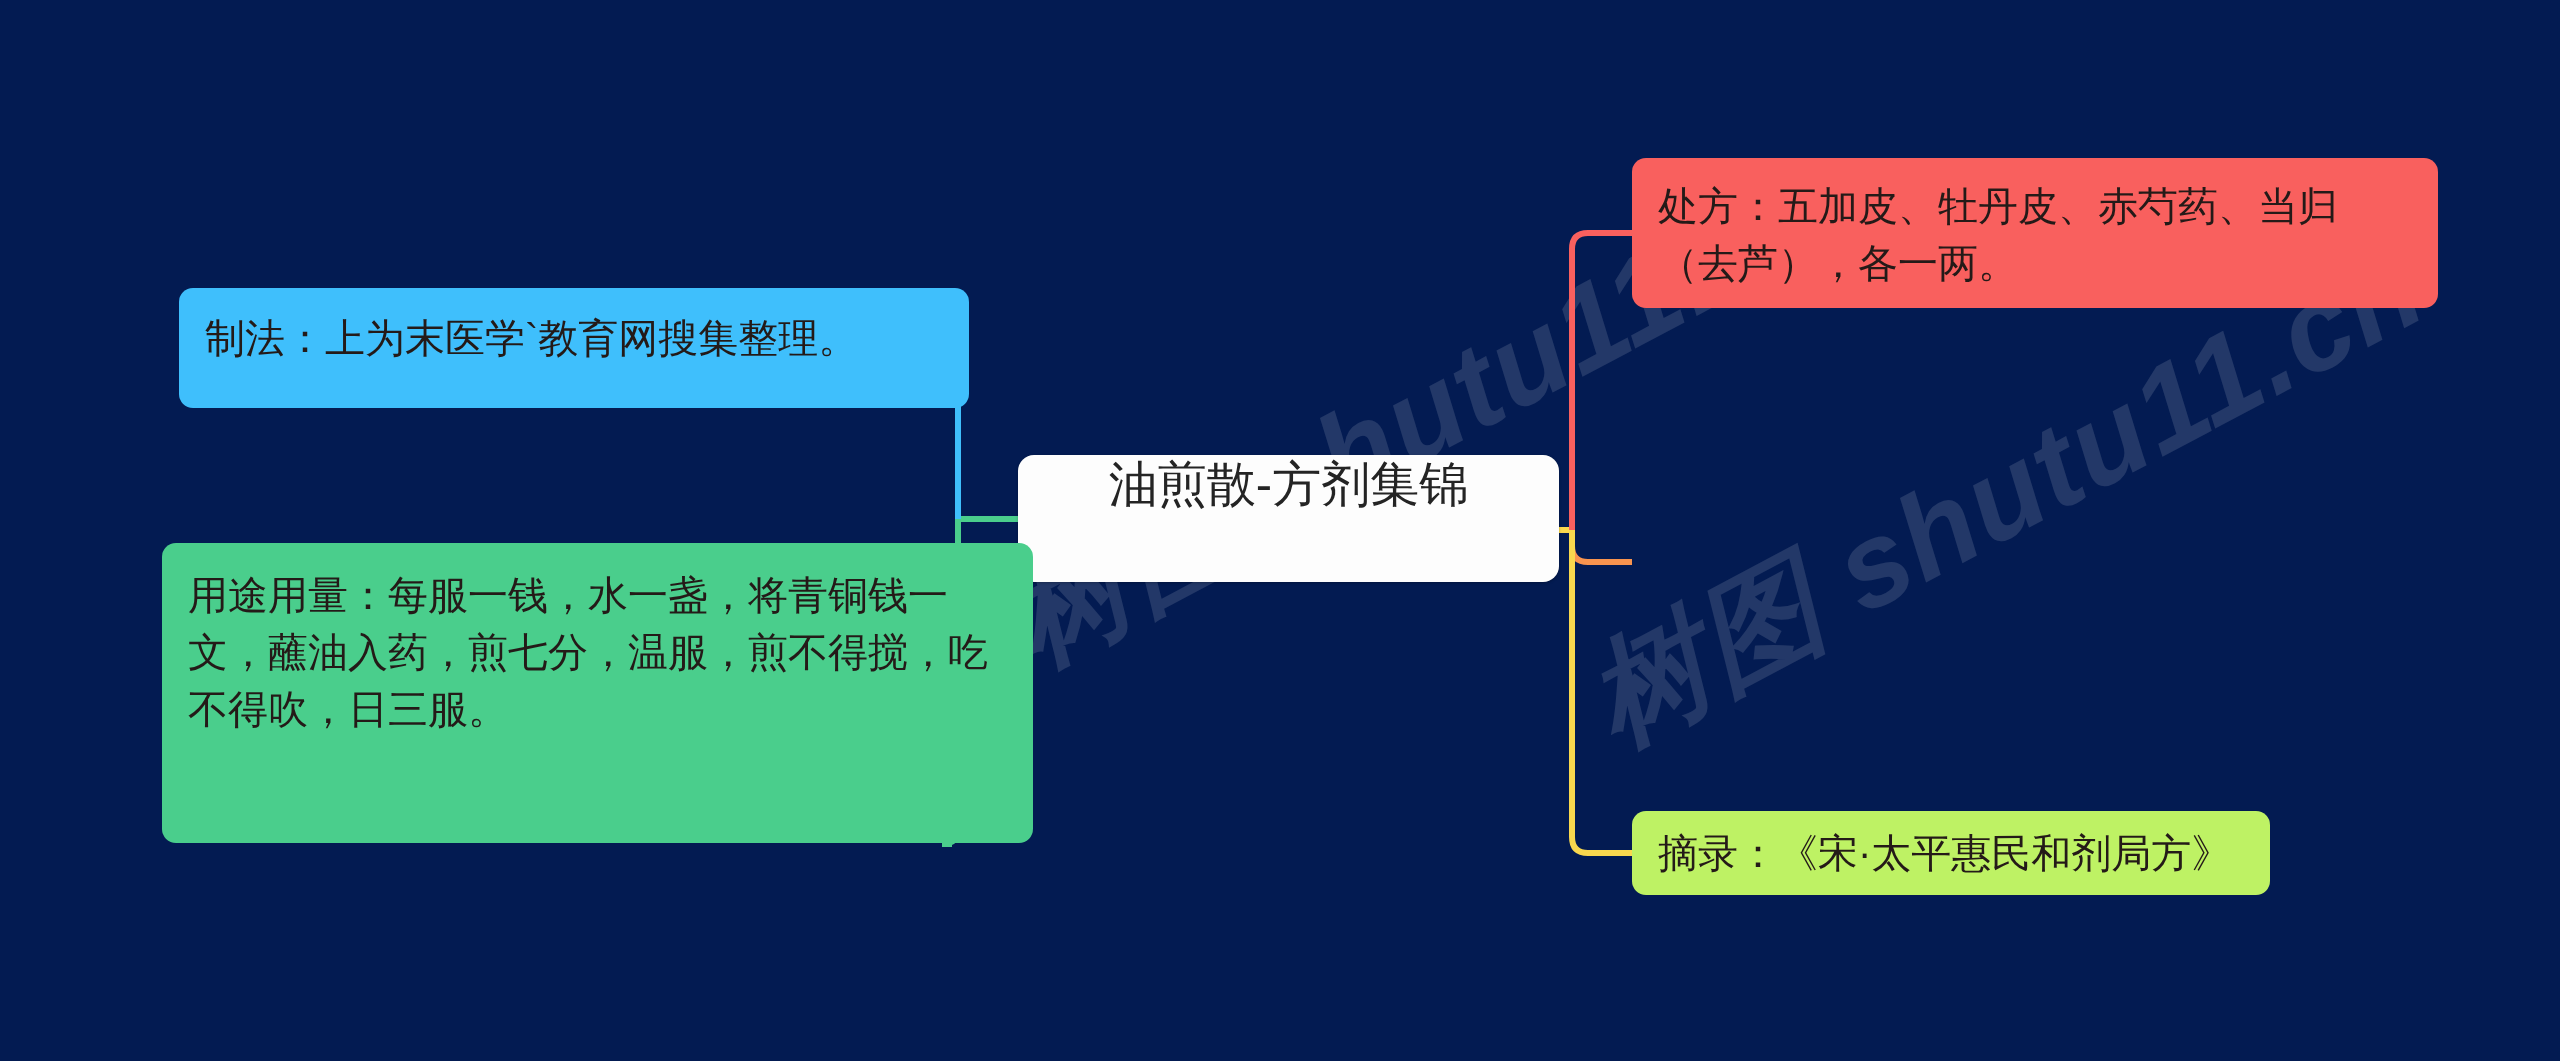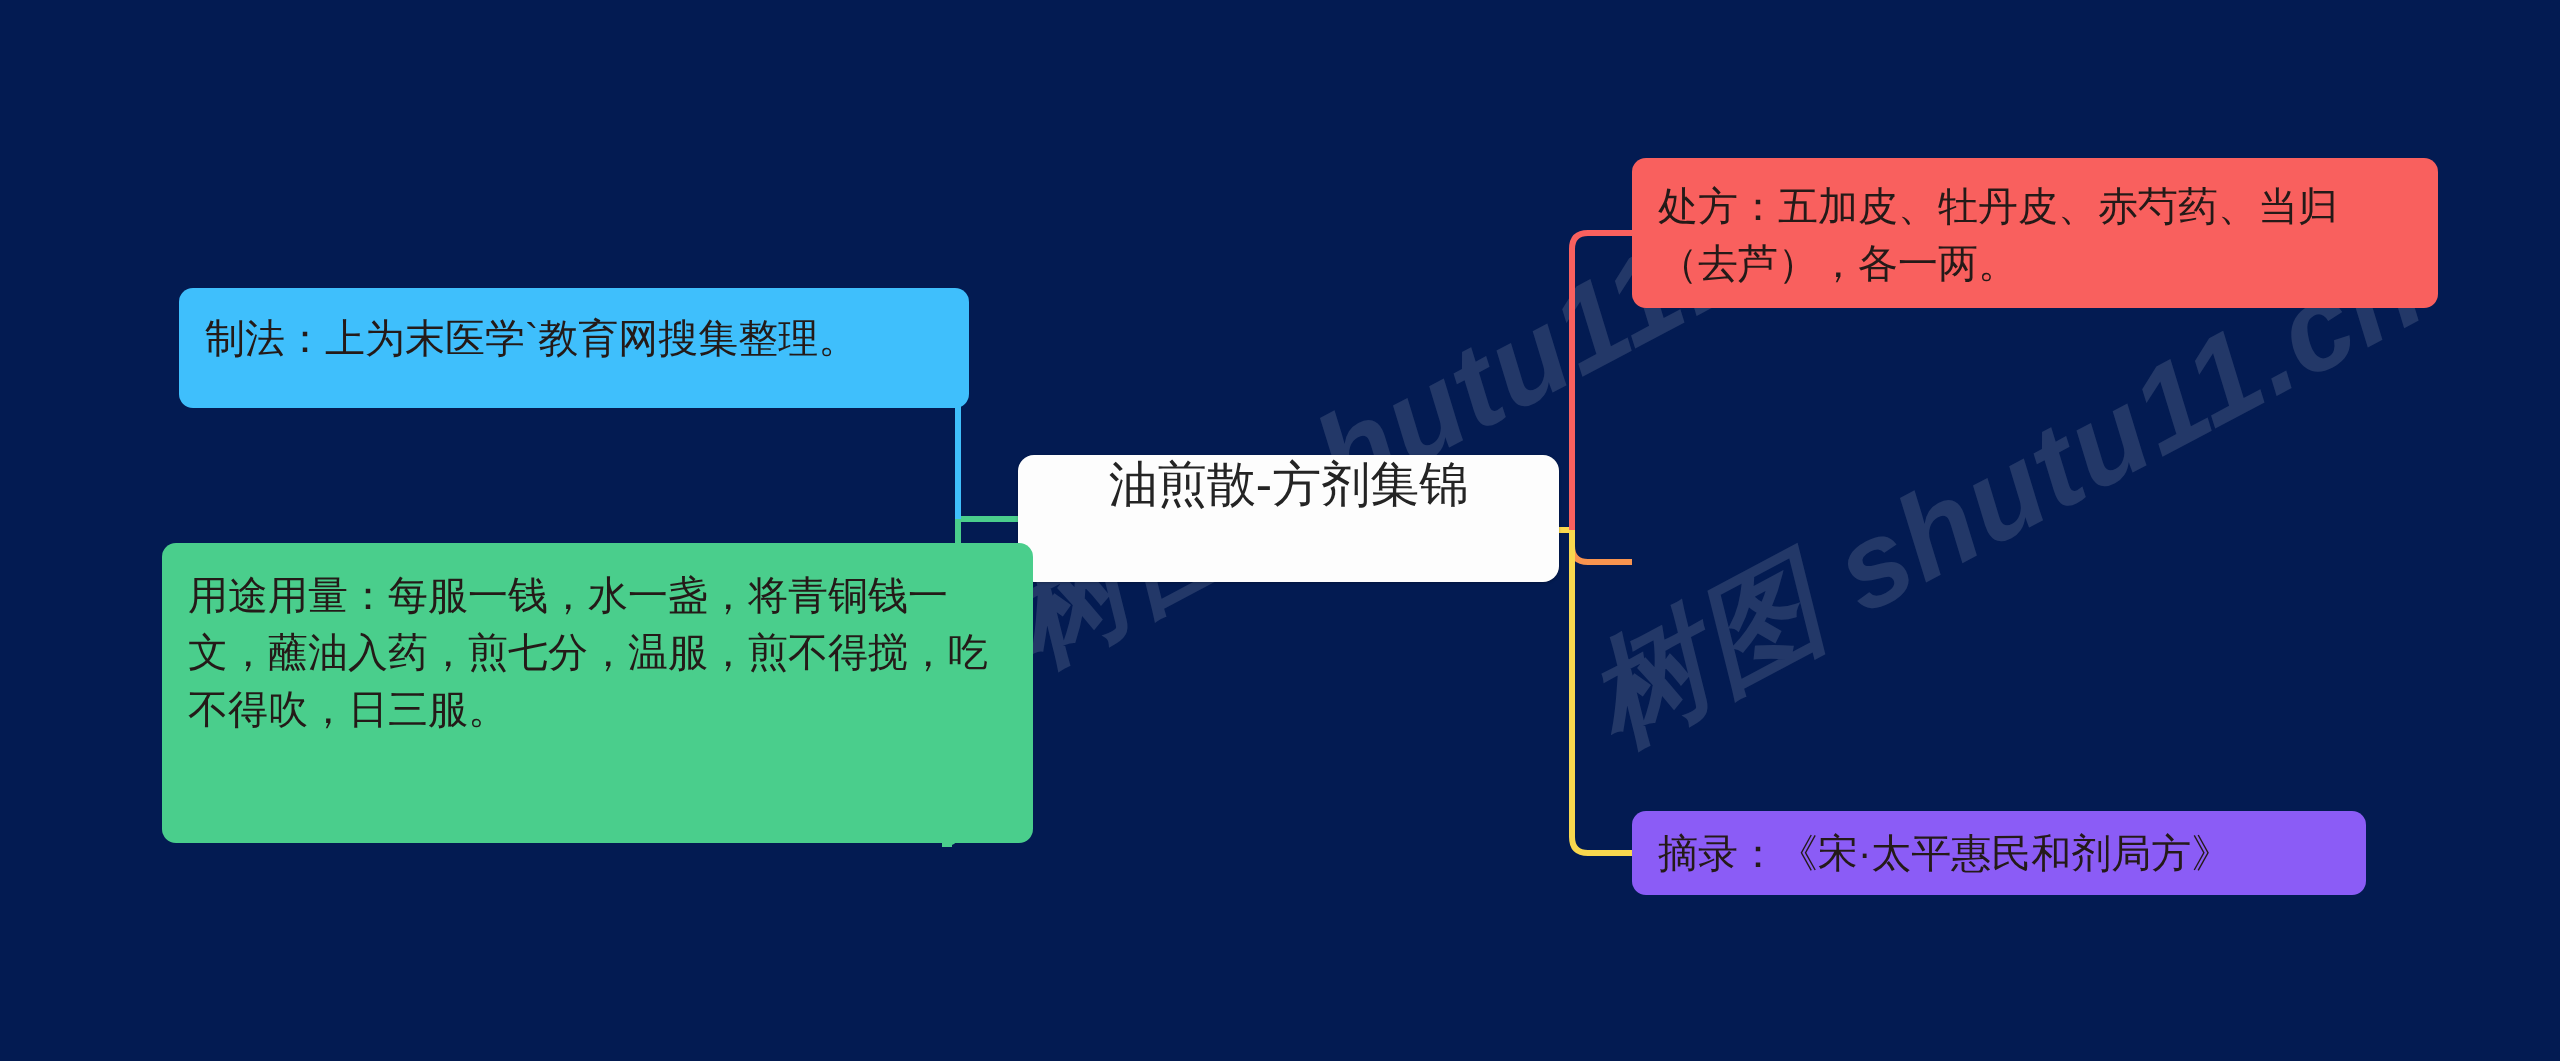--- a/index.html
+++ b/index.html
@@ -78,22 +78,22 @@
     left:1632px;top:158px;width:806px;height:150px;
     background:#F9605E;
     padding:20px 26px;
   }
   #node-gongneng{
     left:1632px;top:424px;width:806px;height:276px;
     background:#F8944F;
     padding:22px 26px;
   }
   #node-zhailu{
-    left:1632px;top:811px;width:734px;height:84px;
-    background:#8b5cf6;
+    left:1632px;top:811px;width:638px;height:84px;
+    background:#bef264;
     padding:14px 26px;
   }
   #node-zhailu .txt{word-break:keep-all;white-space:nowrap;}
 </style>
 </head>
 <body>
 
 <div id="canvas">
 
   <div class="watermark wm1">树图 shutu11.cn</div>

